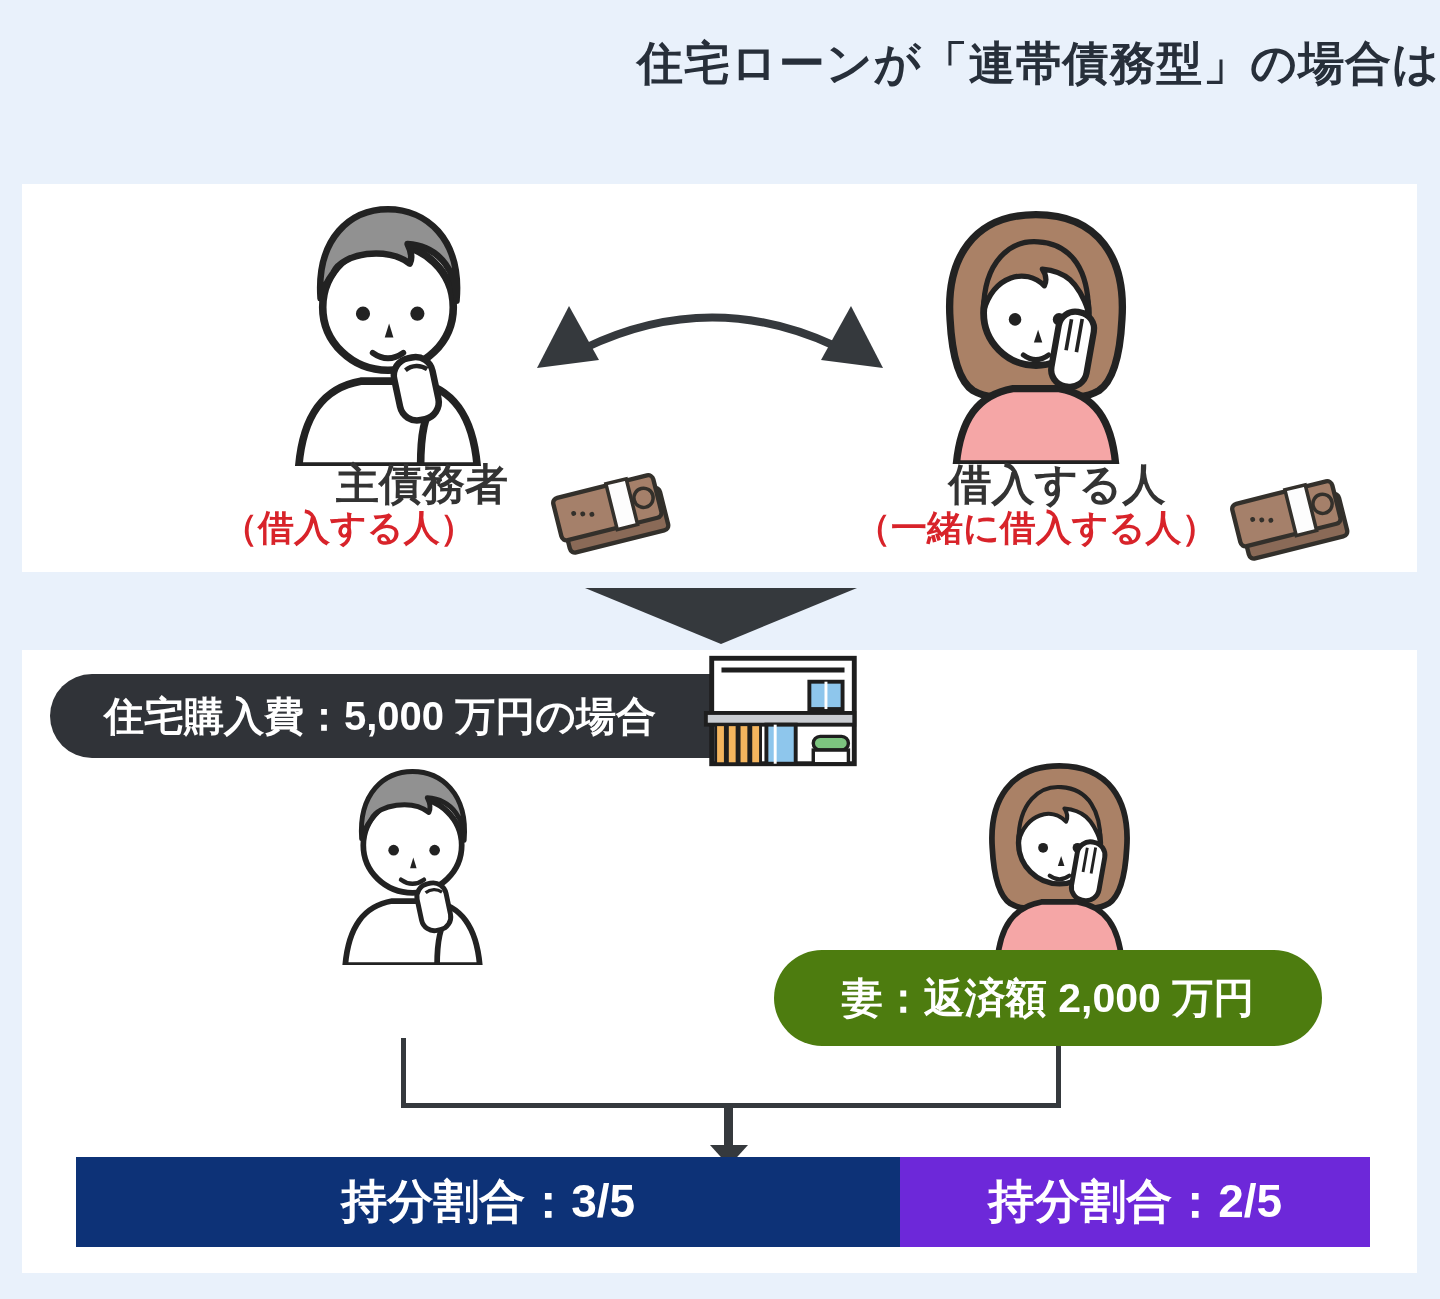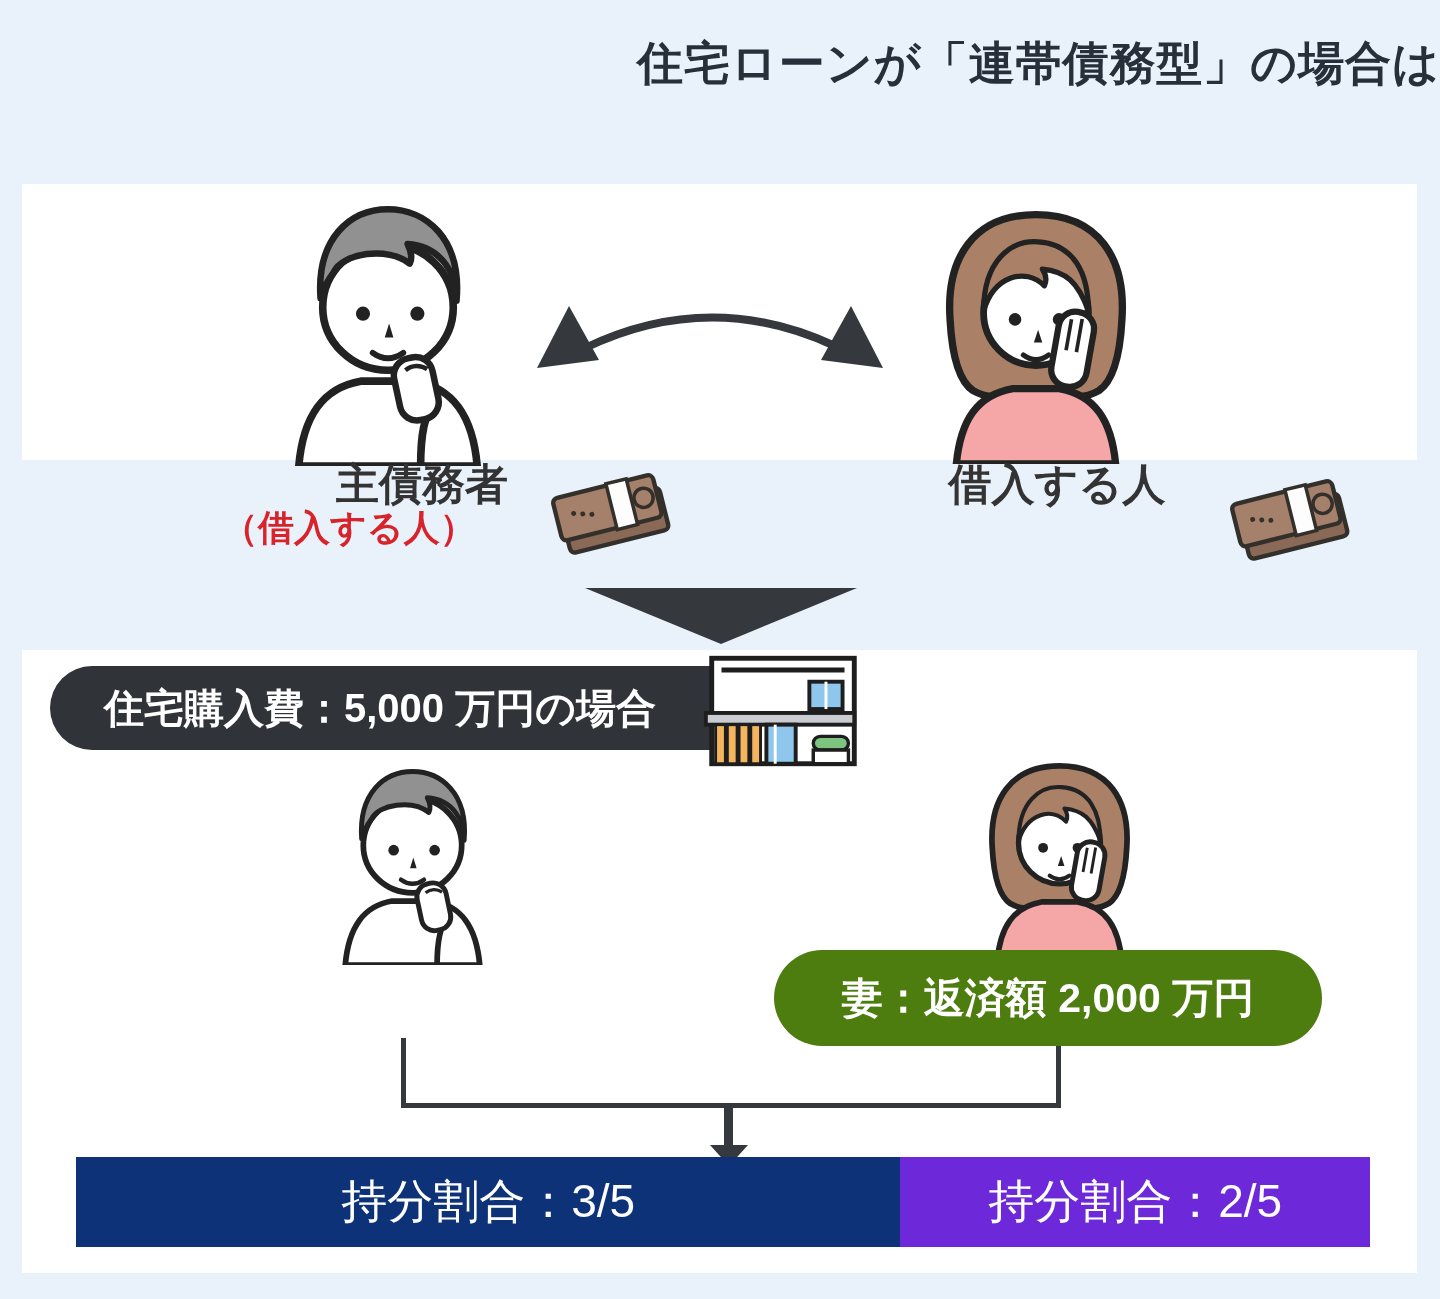--- a/index.html
+++ b/index.html
@@ -15,40 +15,40 @@
   }
   .title{
     position:absolute;left:0;top:34px;width:1440px;
     text-align:right;
     font-size:46px;font-weight:700;line-height:1.28;
     color:#272f3a;letter-spacing:.02em;
   }
   .panel{
     position:absolute;left:22px;width:1395px;background:#ffffff;
   }
-  .panel-upper{top:184px;height:276px;}
+  .panel-upper{top:184px;height:388px;}
   .panel-lower{top:650px;height:623px;}
   .abs{position:absolute;}
   
   .role-label{
     font-size:43px;font-weight:700;color:#333;text-align:center;
   }
   .role-note{
     font-size:36px;font-weight:700;color:#d8232a;white-space:nowrap;
   }
   
   .big-triangle{
     position:absolute;left:585px;top:588px;width:0;height:0;
     border-left:136px solid transparent;
     border-right:136px solid transparent;
     border-top:56px solid #35393d;
   }
   
   .badge{
-    position:absolute;left:28px;top:16px;width:718px;height:84px;
+    position:absolute;left:28px;top:24px;width:718px;height:84px;
     background:#303338;border-radius:44px 0 0 44px;
     color:#fff;font-size:40px;font-weight:700;
     display:flex;align-items:center;justify-content:center;
     padding-right:58px;box-sizing:border-box;
     z-index:2;
   }
   .pill{
     position:absolute;top:300px;height:96px;border-radius:48px;
     color:#fff;font-size:41px;font-weight:700;
     display:flex;align-items:center;justify-content:center;
@@ -65,21 +65,21 @@
     position:absolute;left:688px;top:495px;width:0;height:0;background:none;
     border-left:19px solid transparent;border-right:19px solid transparent;
     border-top:21px solid #35393d;z-index:1;
   }
   .share-bar{
     position:absolute;left:54px;top:507px;width:1294px;height:90px;
     display:flex;z-index:3;
   }
   .share-seg{
     display:flex;align-items:center;justify-content:center;
-    color:#fff;font-size:46px;font-weight:400;white-space:nowrap;
+    color:#fff;font-size:46px;font-weight:700;white-space:nowrap;
   }
   .seg-husband{width:63.7%;background:#0d3277;}
   .seg-wife{width:36.3%;background:#6d28d9;}
   .fig{position:absolute;}
   svg{display:block;}
 </style>
 </head>
 <body>
 
 <div class="stage">
@@ -141,20 +141,21 @@
           <rect x="76" y="22" width="24" height="54" fill="#fdfdfd" stroke="#33302b" stroke-width="4"></rect>
           <circle cx="114" cy="48" r="11" fill="none" stroke="#33302b" stroke-width="4"></circle>
           <circle cx="32" cy="46" r="2.8" fill="#33302b"></circle>
             <circle cx="42" cy="49" r="2.8" fill="#33302b"></circle>
             <circle cx="52" cy="52" r="2.8" fill="#33302b"></circle>
         </g>
       </svg>
     </div>
 
     <div class="abs role-label" style="left:860px;top:272px;width:350px;">借入する人</div>
+    <div class="abs role-note" style="left:833px;top:320px;width:400px;">（一緒に借入する人）</div>
 
     <div class="fig" style="left:1200px;top:286px;width:138px;height:96px;">
       <svg viewBox="0 0 150 110" width="138" height="96">
         <g transform="rotate(-14 75 55)">
           <rect x="18" y="40" width="116" height="50" rx="6" fill="#8a6a57" stroke="#33302b" stroke-width="5"></rect>
           <rect x="12" y="24" width="118" height="50" rx="6" fill="#a5806a" stroke="#33302b" stroke-width="5"></rect>
           <rect x="76" y="22" width="24" height="54" fill="#fdfdfd" stroke="#33302b" stroke-width="4"></rect>
           <circle cx="114" cy="48" r="11" fill="none" stroke="#33302b" stroke-width="4"></circle>
           <circle cx="32" cy="46" r="2.8" fill="#33302b"></circle>
             <circle cx="42" cy="49" r="2.8" fill="#33302b"></circle>

